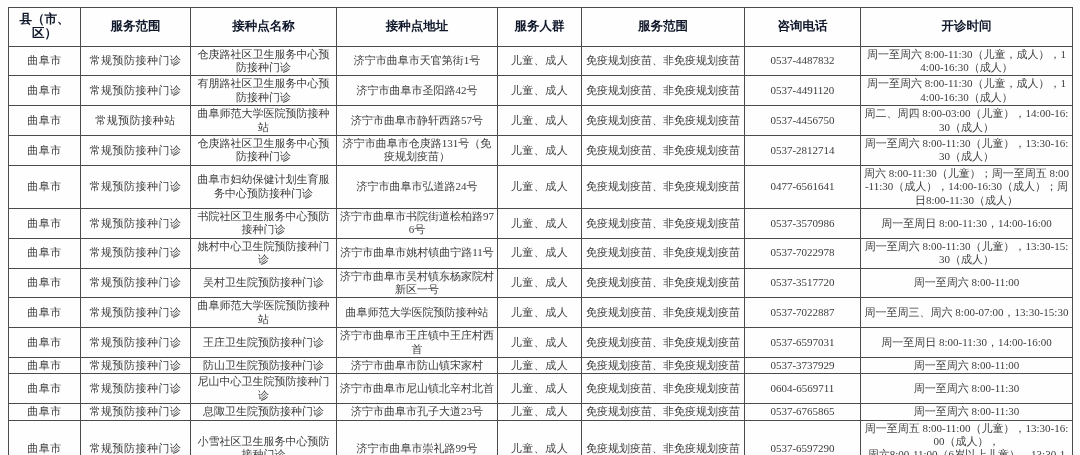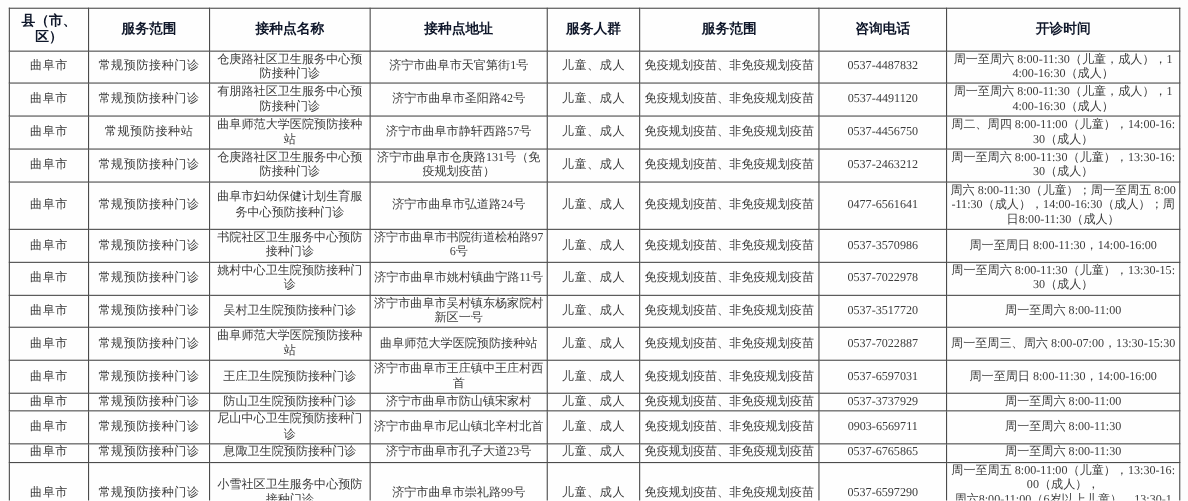--- a/index.html
+++ b/index.html
@@ -103,30 +103,30 @@
           <td class="col-hours">周一至周六 8:00-11:30（儿童，成人），14:00-16:30（成人）</td>
         </tr>
         <tr>
           <td class="col-county">曲阜市</td>
           <td class="col-category">常规预防接种站</td>
           <td class="col-name">曲阜师范大学医院预防接种站</td>
           <td class="col-address">济宁市曲阜市静轩西路57号</td>
           <td class="col-population">儿童、成人</td>
           <td class="col-scope">免疫规划疫苗、非免疫规划疫苗</td>
           <td class="col-phone">0537-4456750</td>
-          <td class="col-hours">周二、周四 8:00-11:00（儿童），14:00-16:30（成人）</td>
+          <td class="col-hours">周二、周四 8:00-03:00（儿童），14:00-16:30（成人）</td>
         </tr>
         <tr>
           <td class="col-county">曲阜市</td>
           <td class="col-category">常规预防接种门诊</td>
           <td class="col-name">仓庚路社区卫生服务中心预防接种门诊</td>
           <td class="col-address">济宁市曲阜市仓庚路131号（免疫规划疫苗）</td>
           <td class="col-population">儿童、成人</td>
           <td class="col-scope">免疫规划疫苗、非免疫规划疫苗</td>
-          <td class="col-phone">0537-2463212</td>
+          <td class="col-phone">0537-2812714</td>
           <td class="col-hours">周一至周六 8:00-11:30（儿童），13:30-16:30（成人）</td>
         </tr>
         <tr>
           <td class="col-county">曲阜市</td>
           <td class="col-category">常规预防接种门诊</td>
           <td class="col-name">曲阜市妇幼保健计划生育服务中心预防接种门诊</td>
           <td class="col-address">济宁市曲阜市弘道路24号</td>
           <td class="col-population">儿童、成人</td>
           <td class="col-scope">免疫规划疫苗、非免疫规划疫苗</td>
           <td class="col-phone">0477-6561641</td>
@@ -192,21 +192,21 @@
           <td class="col-phone">0537-3737929</td>
           <td class="col-hours">周一至周六 8:00-11:00</td>
         </tr>
         <tr>
           <td class="col-county">曲阜市</td>
           <td class="col-category">常规预防接种门诊</td>
           <td class="col-name">尼山中心卫生院预防接种门诊</td>
           <td class="col-address">济宁市曲阜市尼山镇北辛村北首</td>
           <td class="col-population">儿童、成人</td>
           <td class="col-scope">免疫规划疫苗、非免疫规划疫苗</td>
-          <td class="col-phone">0903-6569711</td>
+          <td class="col-phone">0604-6569711</td>
           <td class="col-hours">周一至周六 8:00-11:30</td>
         </tr>
         <tr>
           <td class="col-county">曲阜市</td>
           <td class="col-category">常规预防接种门诊</td>
           <td class="col-name">息陬卫生院预防接种门诊</td>
           <td class="col-address">济宁市曲阜市孔子大道23号</td>
           <td class="col-population">儿童、成人</td>
           <td class="col-scope">免疫规划疫苗、非免疫规划疫苗</td>
           <td class="col-phone">0537-6765865</td>

